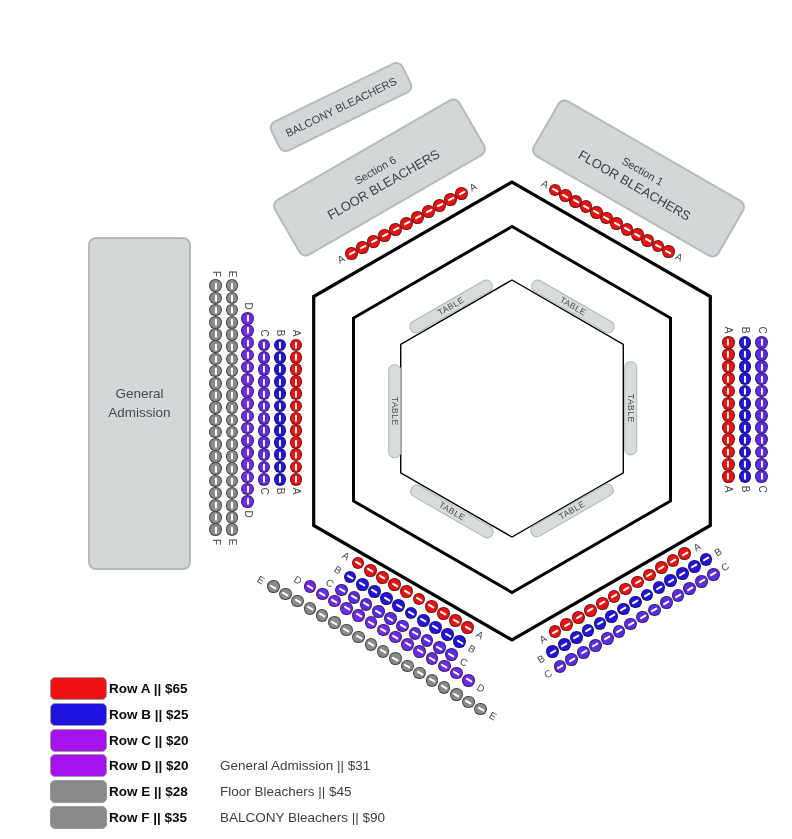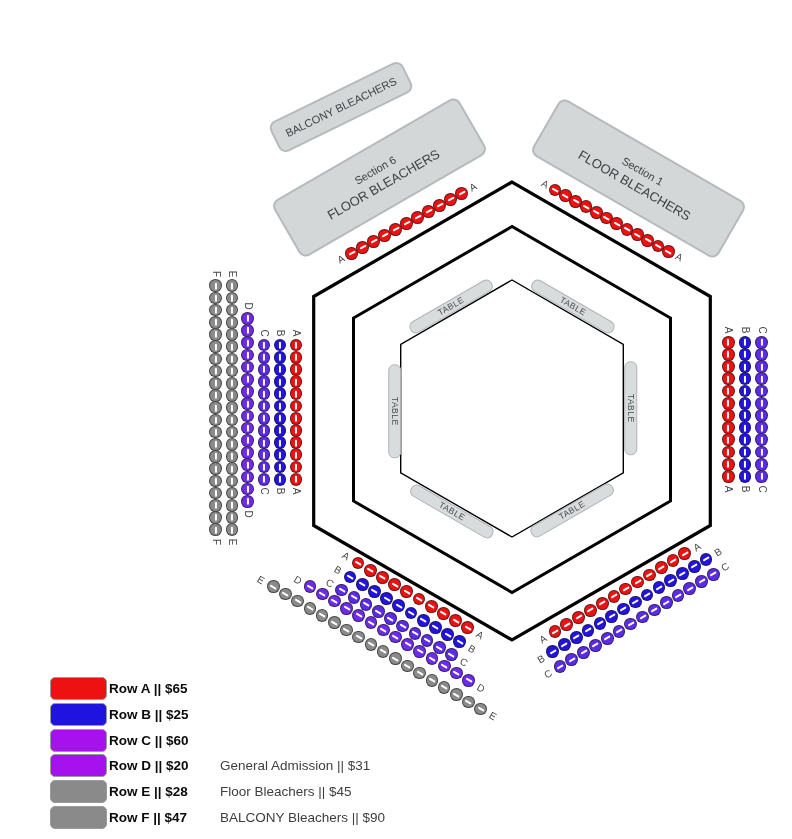--- a/index.html
+++ b/index.html
@@ -58,20 +58,24 @@
   <div class="shape section6">
     <span class="l1">Section 6</span>
     <span class="l2">FLOOR BLEACHERS</span>
   </div>
 
   <div class="shape section1">
     <span class="l1">Section 1</span>
     <span class="l2">FLOOR BLEACHERS</span>
   </div>
 
+  <div class="shape ga">
+    <span>General</span>
+    <span>Admission</span>
+  </div>
 
   <svg class="arena" width="792" height="839">
       <polygon points="512.0,182.0 313.7,296.5 313.7,525.5 512.0,640.0 710.3,525.5 710.3,296.5" fill="none" stroke="#000000" stroke-width="3.2" stroke-linejoin="miter"></polygon>
       <polygon points="512.0,226.5 353.5,318.0 353.5,501.0 512.0,592.5 670.5,501.0 670.5,318.0" fill="none" stroke="#000000" stroke-width="3" stroke-linejoin="miter"></polygon>
       <polygon points="512.0,280.0 400.7,344.3 400.7,472.8 512.0,537.0 623.3,472.8 623.3,344.3" fill="none" stroke="#000000" stroke-width="1.4" stroke-linejoin="miter"></polygon>
     </svg>
 
   <div>
       <div class="table-shape" style="left: 404px; top: 300.25px; transform: rotate(-30deg);">TABLE</div>
       <div class="table-shape" style="left: 526px; top: 300.25px; transform: rotate(30deg);">TABLE</div>
@@ -884,27 +888,27 @@
       </div>
       <div class="row-label" style="left: 548.2px; top: 673.8px; transform: translate(-50%, -50%) rotate(-31.0351deg);">C</div>
       <div class="row-label" style="left: 725.2px; top: 567.3px; transform: translate(-50%, -50%) rotate(-31.0351deg);">C</div>
     </div>
   <div>
       <div class="legend-swatch" style="left: 50px; top: 677px; width: 57px; height: 23px; background: rgb(238, 17, 17);"></div>
       <div class="legend-label" style="left: 109px; top: 677px;">Row A || $65</div>
       <div class="legend-swatch" style="left: 50px; top: 702.8px; width: 57px; height: 23px; background: rgb(31, 19, 224);"></div>
       <div class="legend-label" style="left: 109px; top: 702.8px;">Row B || $25</div>
       <div class="legend-swatch" style="left: 50px; top: 728.6px; width: 57px; height: 23px; background: rgb(165, 18, 238);"></div>
-      <div class="legend-label" style="left: 109px; top: 728.6px;">Row C || $60</div>
+      <div class="legend-label" style="left: 109px; top: 728.6px;">Row C || $20</div>
       <div class="legend-swatch" style="left: 50px; top: 754.4px; width: 57px; height: 23px; background: rgb(165, 18, 238);"></div>
       <div class="legend-label" style="left: 109px; top: 754.4px;">Row D || $20</div>
       <div class="legend-swatch" style="left: 50px; top: 780.2px; width: 57px; height: 23px; background: rgb(138, 138, 138);"></div>
       <div class="legend-label" style="left: 109px; top: 780.2px;">Row E || $28</div>
       <div class="legend-swatch" style="left: 50px; top: 806px; width: 57px; height: 23px; background: rgb(138, 138, 138);"></div>
-      <div class="legend-label" style="left: 109px; top: 806px;">Row F || $47</div>
+      <div class="legend-label" style="left: 109px; top: 806px;">Row F || $35</div>
     </div>
   <div>
       <div class="note" style="left: 220px; top: 754.4px;">General Admission || $31</div>
       <div class="note" style="left: 220px; top: 780.2px;">Floor Bleachers || $45</div>
       <div class="note" style="left: 220px; top: 806px;">BALCONY Bleachers || $90</div>
     </div>
 
 </div>
 
 </body></html>

